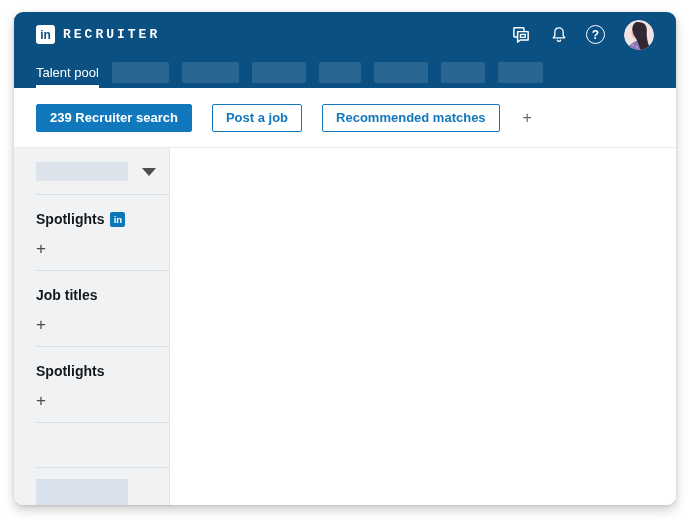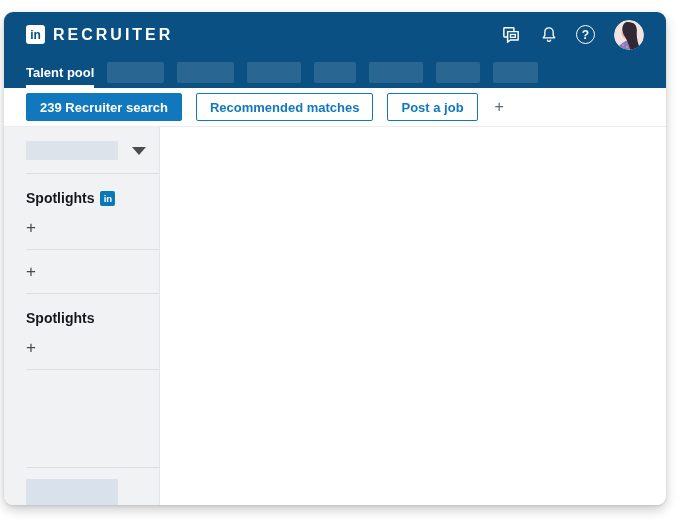--- a/index.html
+++ b/index.html
@@ -5,67 +5,67 @@
   * { box-sizing: border-box; }
   html, body { margin: 0; padding: 0; }
   body {
     width: 690px; height: 520px;
     background: #ffffff;
     font-family: "Liberation Sans", sans-serif;
     position: relative;
     overflow: hidden;
   }
   .card {
-    position: absolute; left: 4px; top: 12px;
+    position: absolute; left: 14px; top: 12px;
     width: 662px; height: 493px;
     background: #ffffff;
     border-radius: 9px;
     box-shadow: 0 5px 12px rgba(0,0,0,0.20), 0 1px 3px rgba(0,0,0,0.10);
     overflow: hidden;
     display: flex; flex-direction: column;
   }
 
   
   .header { background: #0b5082; padding: 0 22px; flex: 0 0 auto; }
   .header-top { height: 45px; display: flex; align-items: center; }
   .logo { display: flex; align-items: center; gap: 8px; }
   .logo-badge {
     width: 19px; height: 19px; background: #ffffff; border-radius: 3px;
     color: #0b5082; font-weight: bold; font-size: 12px;
     display: flex; align-items: center; justify-content: center;
   }
-  .logo-text { color: #ffffff; font-size: 16px; letter-spacing: 3px; font-weight: 600; }
+  .logo-text { color: #ffffff; font-size: 13px; letter-spacing: 3px; font-weight: 600; font-family: Liberation Mono, monospace; }
   .header-icons { margin-left: auto; display: flex; align-items: center; gap: 17px; }
   .hicon { display: flex; align-items: center; justify-content: center; cursor: pointer; }
   .help-circle {
     width: 19px; height: 19px; border: 1.6px solid #ffffff; border-radius: 50%;
     color: #ffffff; font-size: 12px; font-weight: bold;
     display: flex; align-items: center; justify-content: center;
   }
   .avatar { width: 30px; height: 30px; border-radius: 50%; overflow: hidden; margin-left: 2px; cursor: pointer; }
 
   
   .tabs { height: 31px; display: flex; align-items: stretch; gap: 13px; }
   .tab-active {
     display: flex; align-items: center;
-    color: #ffffff; font-size: 13px; font-weight: bold;
+    color: #ffffff; font-size: 13px; font-weight: normal;
     border-bottom: 3px solid #ffffff; padding-top: 3px;
     cursor: pointer; white-space: nowrap;
   }
   .tab-ph {
     align-self: center;
     height: 21px; border-radius: 2px;
     background: rgba(255,255,255,0.13);
     cursor: pointer;
   }
 
   
   .action-bar {
-    height: 39px; background: #ffffff;
-    display: flex; align-items: center; gap: 14px;
+    height: 60px; background: #ffffff;
+    display: flex; align-items: center; gap: 20px;
     padding: 0 22px;
     border-bottom: 1px solid #ececec;
     flex: 0 0 auto;
   }
   .btn { height: 28px; border-radius: 2px; font-size: 13px; font-weight: bold;
          padding: 0 13px; cursor: pointer; font-family: inherit; }
   .btn-primary { background: #1278bd; color: #ffffff; border: 1px solid #1278bd; }
   .btn-outline { background: #ffffff; color: #1278bd; border: 1.5px solid #1278bd; }
   .add-candidate {
     display: flex; align-items: center; gap: 7px;
@@ -160,22 +160,22 @@
       <div class="tab-ph" style="width:54px"></div>
       <div class="tab-ph" style="width:42px"></div>
       <div class="tab-ph" style="width:54px"></div>
       <div class="tab-ph" style="width:44px"></div>
       <div class="tab-ph" style="width:45px"></div>
     </div>
   </div>
 
   <div class="action-bar">
     <button class="btn btn-primary">239 Recruiter search</button>
+    <button class="btn btn-outline">Post a job</button>
     <button class="btn btn-outline">Recommended matches</button>
-    <button class="btn btn-outline">Post a job</button>
     <div class="add-candidate">
       <span class="plus-glyph">+</span>
     </div>
   </div>
 
   <div class="content">
 
     <div class="sidebar">
 
       <div class="filter-dropdown">
@@ -186,20 +186,23 @@
       <div class="divider"></div>
 
       <div class="section-label">
         <span>Spotlights</span>
         <span class="in-badge">in</span>
       </div>
       <div class="add-btn">+</div>
 
       <div class="divider"></div>
 
+      <div class="section-label">
+        <span>Job titles</span>
+      </div>
       <div class="add-btn">+</div>
 
       <div class="divider"></div>
 
       <div class="section-label">
         <span>Spotlights</span>
       </div>
       <div class="add-btn">+</div>
 
       <div class="divider"></div>

